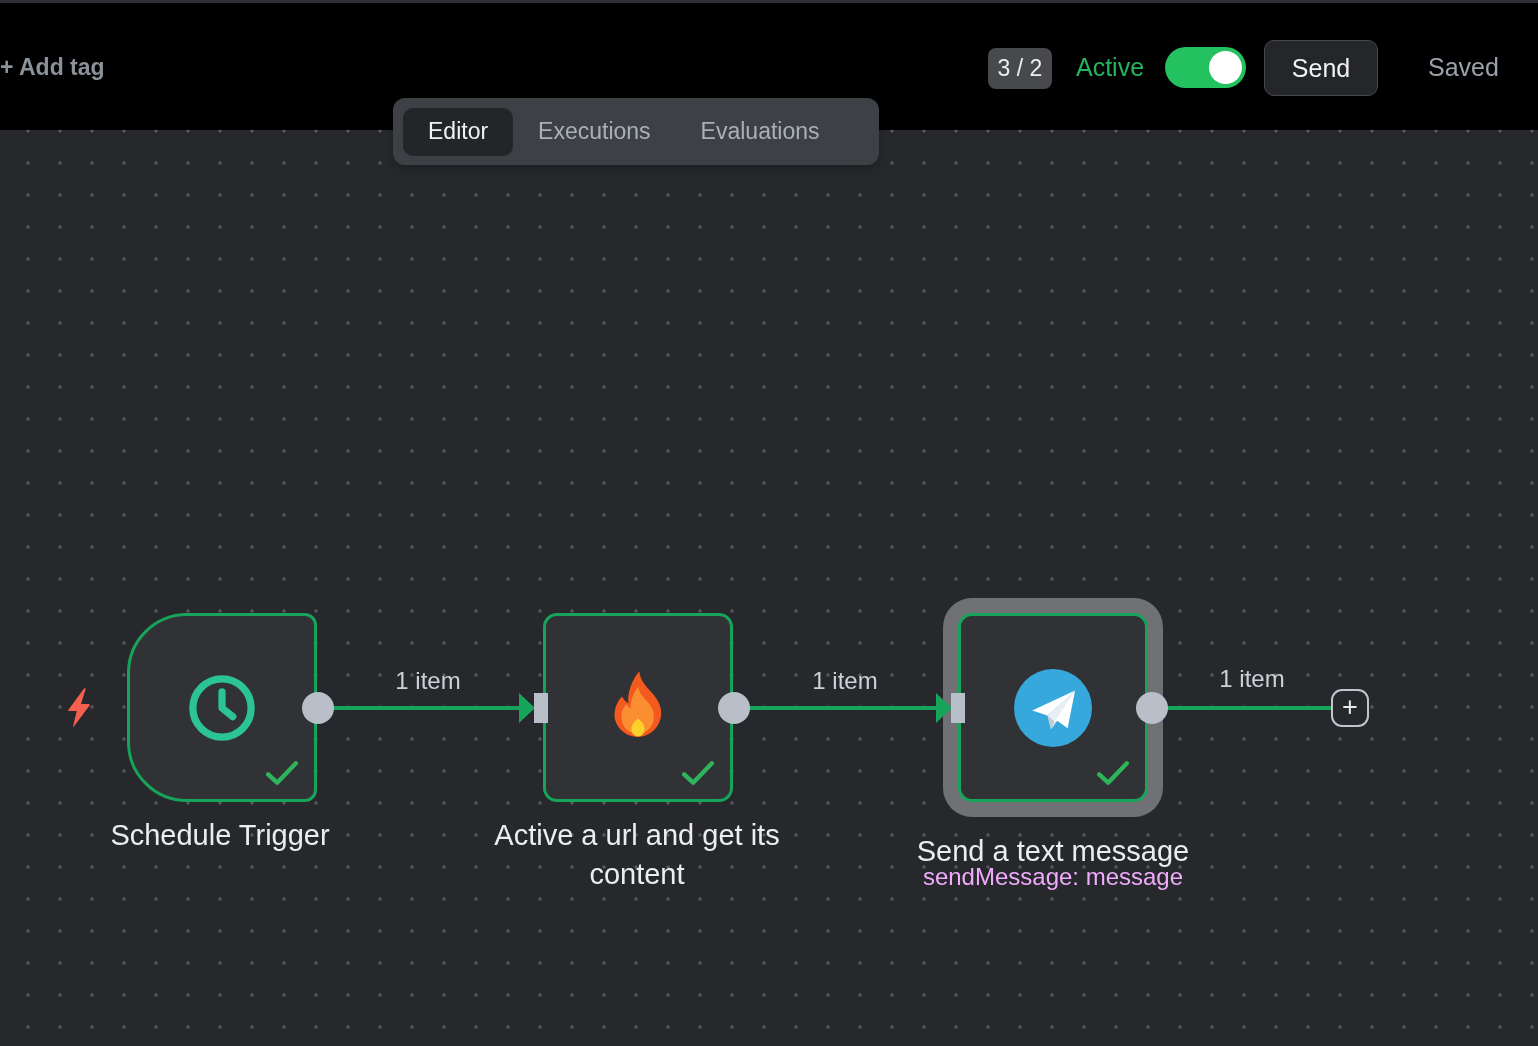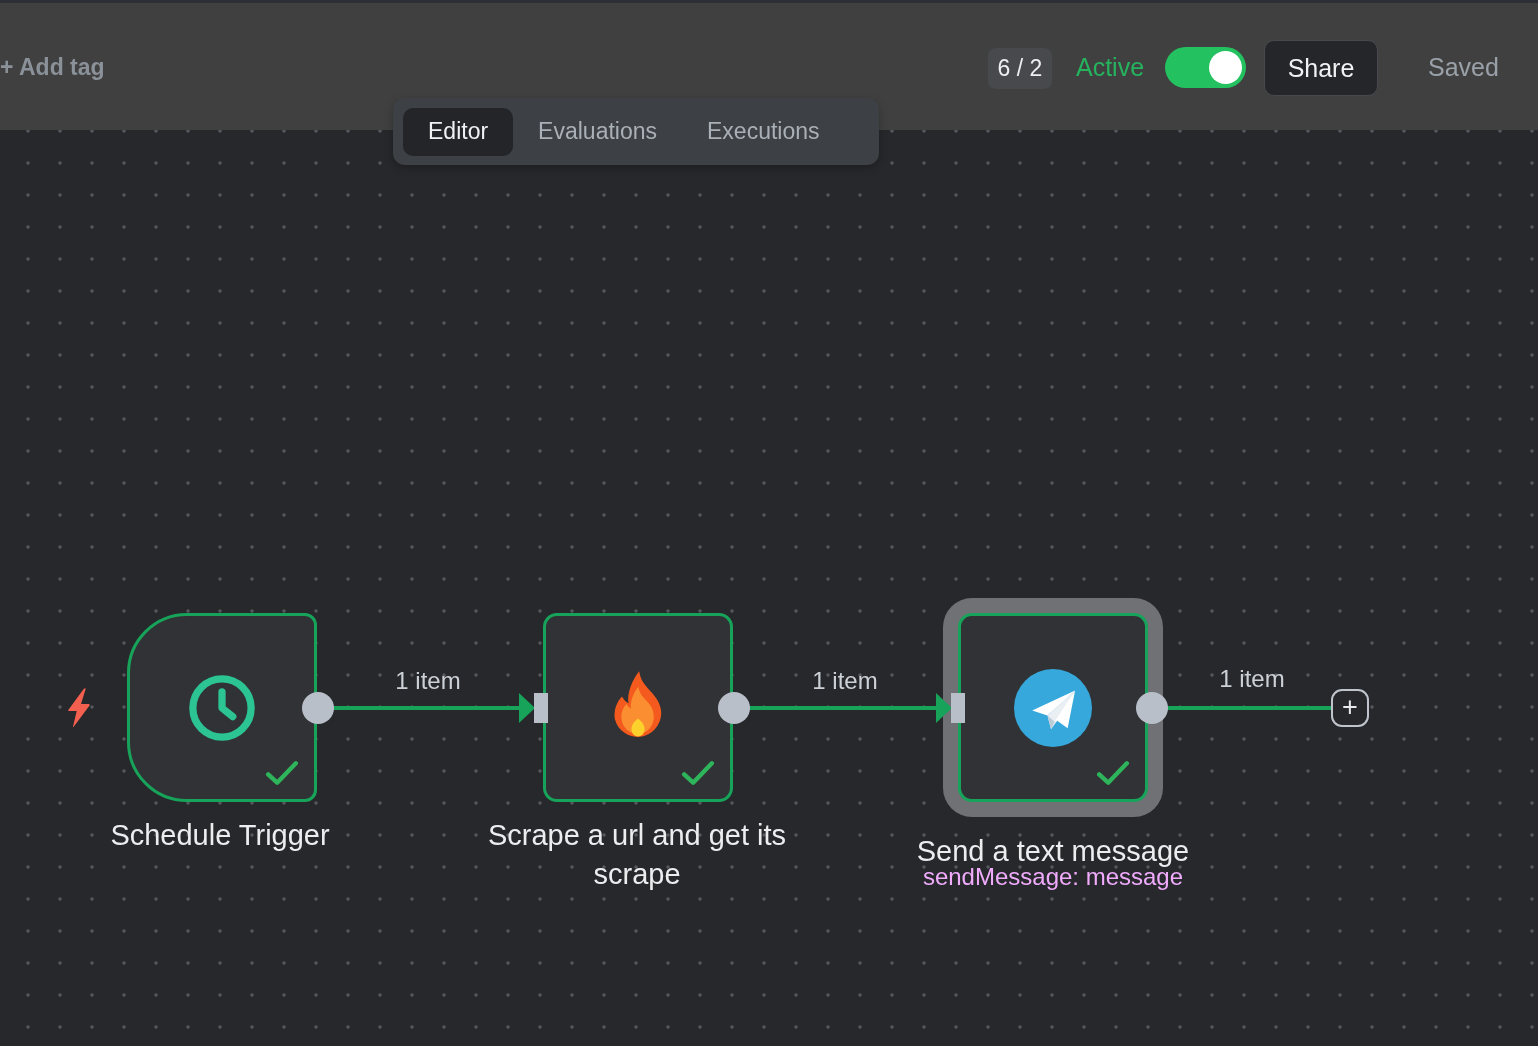--- a/index.html
+++ b/index.html
@@ -1,20 +1,20 @@
 <!DOCTYPE html>
 <html><head>
 <meta charset="utf-8">
 <style>
   html,body{margin:0;padding:0;background:#1d1e20;}
   *{box-sizing:border-box;font-family:"Liberation Sans",sans-serif;}
   .screen{position:relative;width:1538px;height:1046px;overflow:hidden;background:#27282b;}
 
   
-  .topbar{position:absolute;left:0;top:0;width:1538px;height:130px;background:#404040;}
+  .topbar{position:absolute;left:0;top:0;width:1538px;height:130px;background:#000000;}
   .topstrip{position:absolute;left:0;top:0;width:100%;height:3px;background:#2e2f36;}
   .add-tag{position:absolute;left:0px;top:54px;font-size:23px;font-weight:700;color:#8b9199;cursor:pointer;}
   .counter{position:absolute;left:988px;top:48px;width:64px;height:41px;background:#47494d;border-radius:8px;
            color:#edeef0;font-size:23px;display:flex;align-items:center;justify-content:center;}
   .active-lab{position:absolute;left:1076px;top:53px;font-size:25px;font-weight:500;color:#26b35e;}
   .toggle{position:absolute;left:1165px;top:47px;width:81px;height:41px;border-radius:21px;background:#23c15f;cursor:pointer;}
   .knob{position:absolute;right:4px;top:4px;width:33px;height:33px;border-radius:50%;background:#ffffff;}
   .share-btn{position:absolute;left:1264px;top:40px;width:114px;height:56px;background:#242629;border:1.5px solid #47494e;
              border-radius:10px;color:#f1f2f4;font-size:25px;font-weight:500;display:flex;align-items:center;justify-content:center;cursor:pointer;}
   .saved{position:absolute;left:1428px;top:53px;font-size:25px;font-weight:500;color:#9aa1a9;}
@@ -54,33 +54,33 @@
 </head>
 <body>
 
 <div class="screen">
 
   <div class="canvas-bg"></div>
 
   <div class="topbar">
     <div class="topstrip"></div>
     <div class="add-tag">+ Add tag</div>
-    <div class="counter">6 / 2</div>
+    <div class="counter">3 / 2</div>
     <div class="active-lab">Active</div>
     <div class="toggle">
       <div class="knob"></div>
     </div>
-    <div class="share-btn">Share</div>
+    <div class="share-btn">Send</div>
     <div class="saved">Saved</div>
   </div>
 
   <div class="tabbar">
     <div class="tab sel">Editor</div>
+    <div class="tab">Executions</div>
     <div class="tab">Evaluations</div>
-    <div class="tab">Executions</div>
   </div>
 
   <svg class="bolt" width="38" height="45" viewBox="0 0 24 28">
     <path d="M13.8 1.6 L4.2 14.6 q-.7 1 .5 1 h4.6 l-2.3 9.6 q-.3 1.2.5.2 l9.8-13.2 q.7-1-.5-1 h-4.8 l2.9-9.3 q.3-1.1-1.1-.3z" fill="#f4604f"></path>
   </svg>
 
   <div class="line" style="left:318px;top:706px;width:202px;"></div>
   <div class="line" style="left:734px;top:706px;width:203px;"></div>
   <div class="line" style="left:1152px;top:706px;width:180px;"></div>
 
@@ -132,18 +132,18 @@
     <svg class="check" width="36" height="28" viewBox="0 0 26 20" fill="none">
       <path d="M3 11 L9.5 17 L23 3" stroke="#2eb45a" stroke-width="3.2" stroke-linecap="round" stroke-linejoin="round"></path>
     </svg>
   </div>
   <div class="out-dot" style="left:1136px;top:692px;"></div>
 
   <div class="add-node">+</div>
 
   <div class="node-title" style="left:20px;top:816px;width:400px;">Schedule Trigger</div>
 
-  <div class="node-title" style="left:452px;top:816px;width:370px;">Scrape a url and get its scrape</div>
+  <div class="node-title" style="left:452px;top:816px;width:370px;">Active a url and get its content</div>
 
   <div class="node-title" style="left:853px;top:816px;width:400px;margin-top:16px;">Send a text message</div>
   <div class="node-sub" style="left:853px;top:863px;width:400px;">sendMessage: message</div>
 
 </div>
 
 </body></html>

